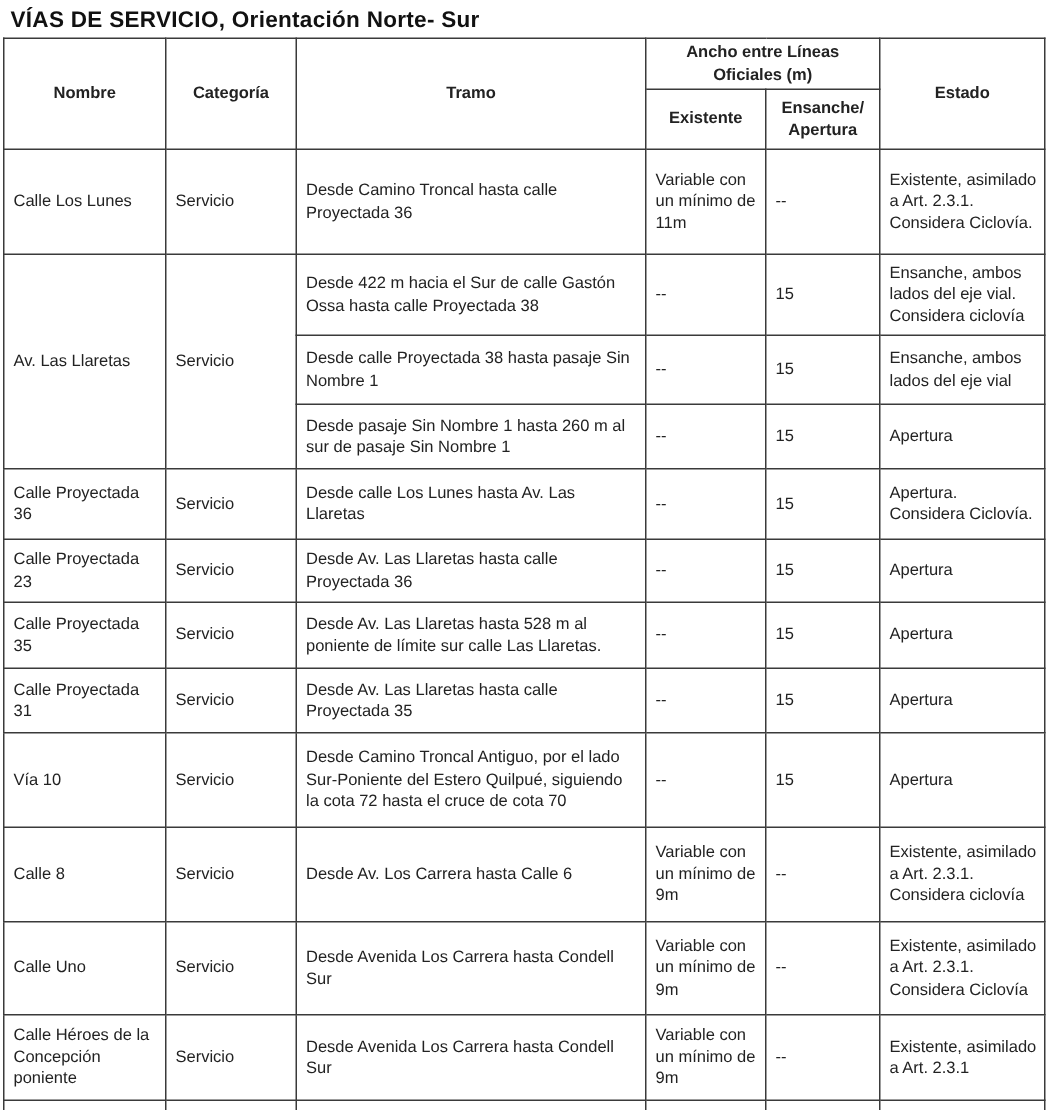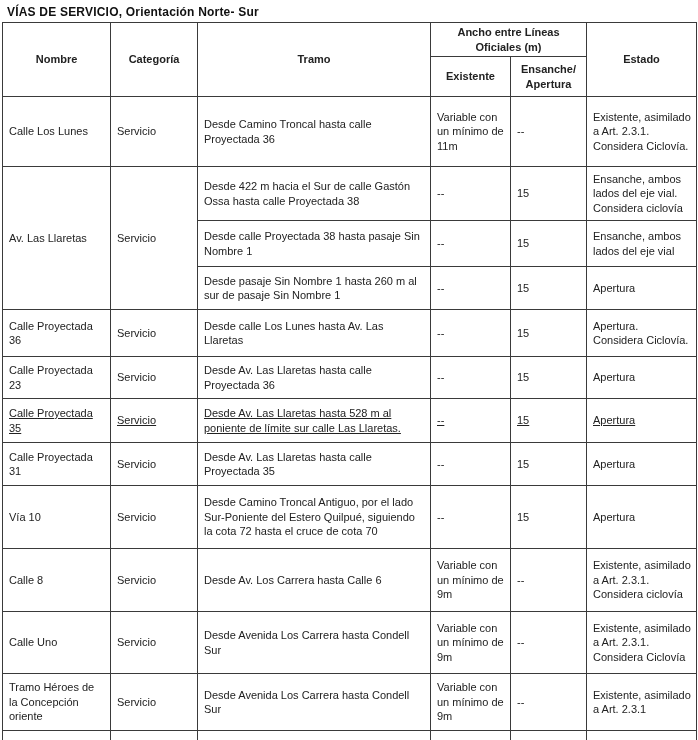--- a/index.html
+++ b/index.html
@@ -2,21 +2,21 @@
 <html><head>
 <meta charset="utf-8">
 <style>
   html,body{margin:0;padding:0;background:#ffffff;}
   .page{
     width:698px;height:740px;overflow:hidden;background:#ffffff;
     font-family:"Liberation Sans","DejaVu Sans",sans-serif;
     color:#1c1c1c;position:relative;box-sizing:border-box;
   }
   .title{
-    font-size:12px;font-weight:bold;color:#111;
+    font-size:15px;font-weight:bold;color:#111;
     padding:5px 0 3px 7px;letter-spacing:0.2px;
   }
   table.vias{
     border-collapse:collapse;table-layout:fixed;
     margin-left:2px;width:694px;
     font-size:11px;line-height:1.32;color:#222;
   }
   table.vias td, table.vias th{
     border:1px solid #3a3a3a;
     padding:2px 5px 2px 6px;
@@ -106,21 +106,21 @@
 
       <tr style="height:42px;">
         <td>Calle Proyectada 23</td>
         <td>Servicio</td>
         <td>Desde Av. Las Llaretas hasta calle Proyectada 36</td>
         <td class="c">--</td>
         <td class="c">15</td>
         <td>Apertura</td>
       </tr>
 
-      <tr style="height:44px;text-decoration:underline;">
+      <tr style="height:44px;">
         <td>Calle Proyectada 35</td>
         <td>Servicio</td>
         <td>Desde Av. Las Llaretas hasta 528 m al poniente de límite sur calle Las Llaretas.</td>
         <td class="c">--</td>
         <td class="c">15</td>
         <td>Apertura</td>
       </tr>
 
       <tr style="height:43px;padding-left:47px;">
         <td>Calle Proyectada 31</td>
@@ -152,21 +152,21 @@
       <tr style="height:62px;">
         <td>Calle Uno</td>
         <td>Servicio</td>
         <td>Desde Avenida Los Carrera hasta Condell Sur</td>
         <td class="c">Variable con un mínimo de 9m</td>
         <td class="c">--</td>
         <td>Existente, asimilado a Art. 2.3.1. Considera Ciclovía</td>
       </tr>
 
       <tr style="height:57px;">
-        <td>Tramo Héroes de la Concepción oriente</td>
+        <td>Calle Héroes de la Concepción poniente</td>
         <td>Servicio</td>
         <td>Desde Avenida Los Carrera hasta Condell Sur</td>
         <td class="c">Variable con un mínimo de 9m</td>
         <td class="c">--</td>
         <td>Existente, asimilado a Art. 2.3.1</td>
       </tr>
 
       <tr style="height:30px;">
         <td></td>
         <td></td>

